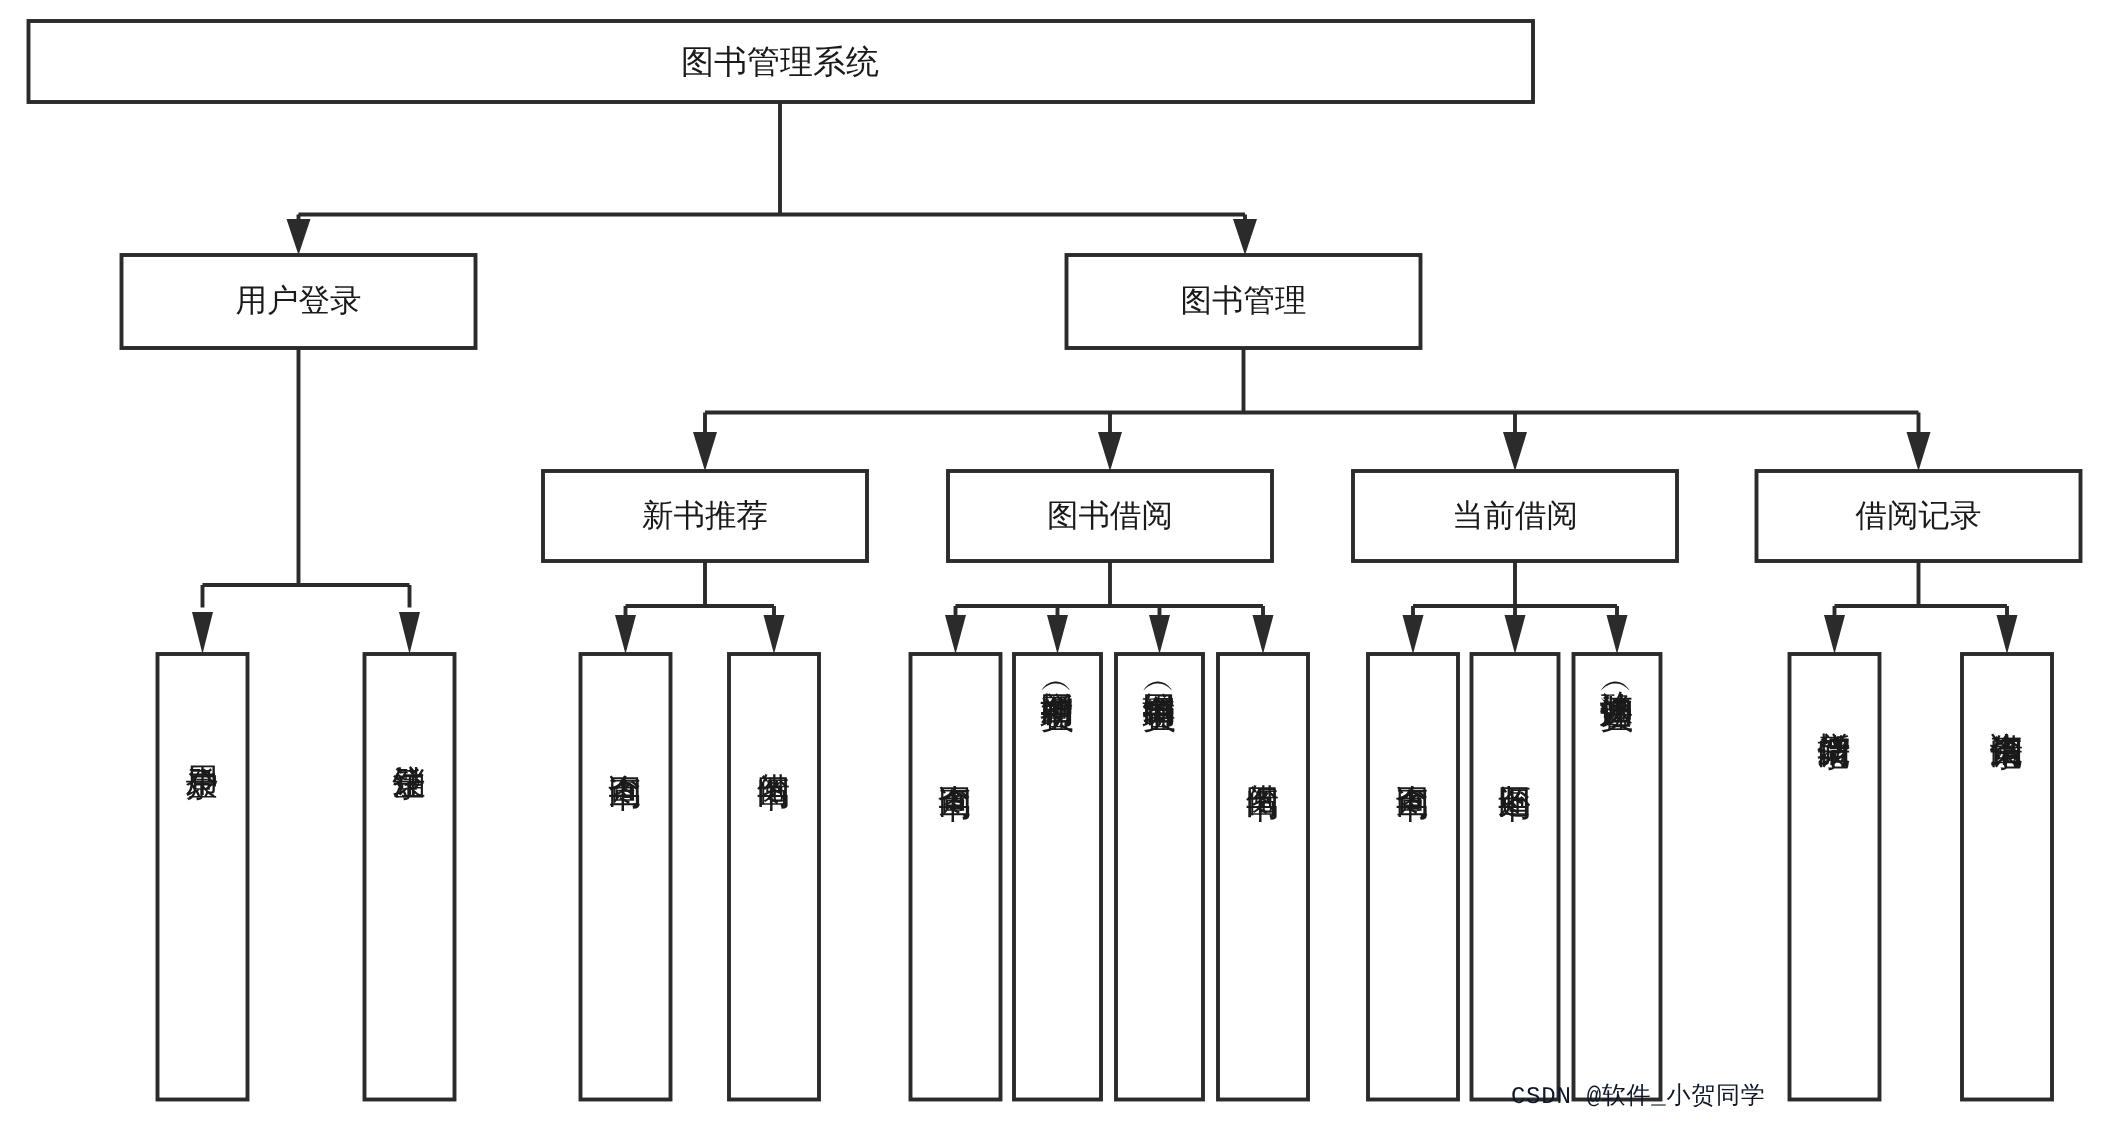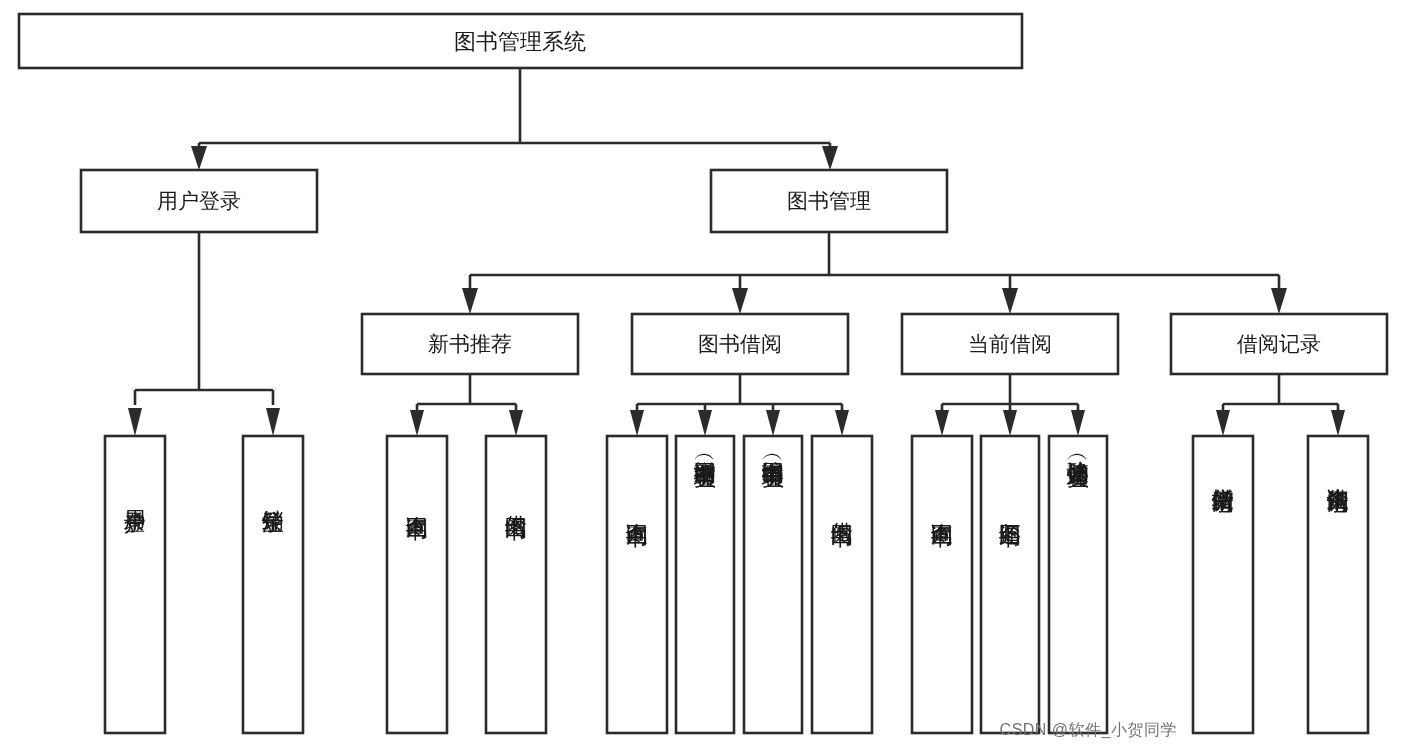--- a/index.html
+++ b/index.html
@@ -71,23 +71,23 @@
     font-size: 22px;
     line-height: 1.06;
     color: #1a1a1a;
     letter-spacing: 1px;
     white-space: nowrap;
   }
   .watermark {
     position: absolute;
     right: 12px;
     bottom: 6px;
-    font-family: Liberation Sans, sans-serif;
+    font-family: Liberation Mono, monospace;
     font-size: 16px;
-    color: #737373;
+    color: #0f172a;
     letter-spacing: 0.5px;
     user-select: none;
     white-space: nowrap;
   }
 </style>
 </head>
 <body>
 
 <div id="diagram-root">
 

